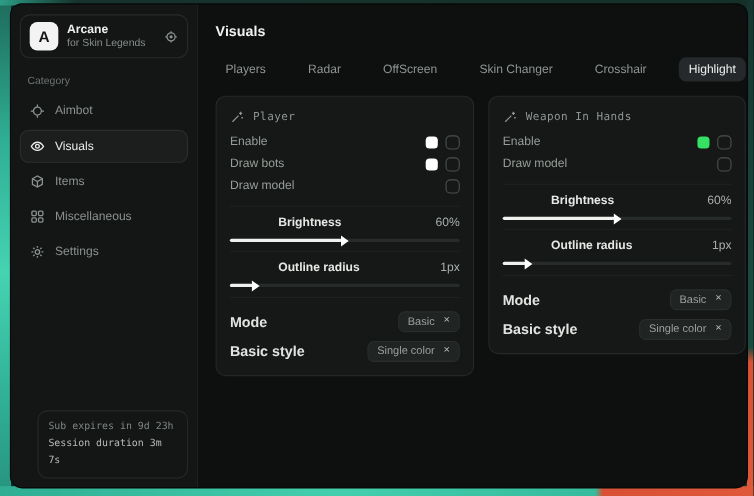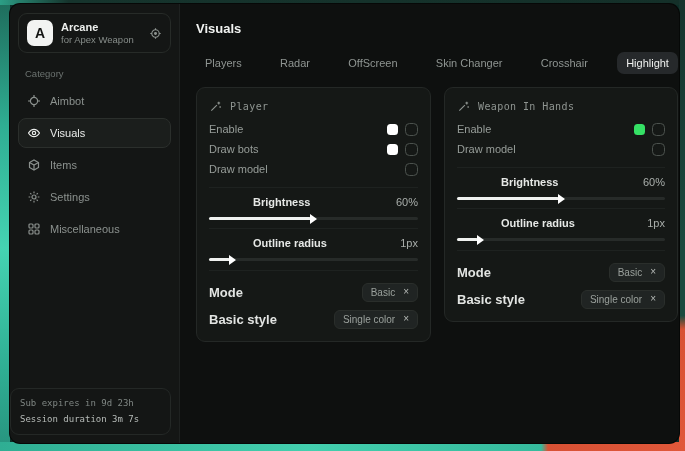--- a/index.html
+++ b/index.html
@@ -31,21 +31,21 @@
   .app-name { color:#eceeec; font-size:11px; font-weight:700; }
   .app-sub  { color:#878d8a; font-size:9.5px; }
   .hdr-icon { margin-left:auto; color:#8d938f; display:flex; }
 
   .category { color:#6c7370; font-size:9.5px; margin:15px 7px 7px; }
   .side-item { display:flex; align-items:center; gap:9px; color:#8b918e; font-size:11px;
                padding:7px 8px; border-radius:8px; border:1px solid transparent; margin:2px 0; cursor:pointer; }
   .side-item.selected { background:#1b1e1c; border-color:#2b2f2c; color:#e9ebe9; }
   .side-item .icn { display:flex; flex:0 0 14px; }
 
-  .sidebar-footer { position:absolute; left:0; right:8px; bottom:8px; border:1px solid #242826;
+  .sidebar-footer { position:absolute; left:24px; right:8px; bottom:8px; border:1px solid #242826;
                     border-radius:9px; padding:7px 9px; font-family:"DejaVu Sans Mono",monospace;
                     font-size:9px; line-height:1.7; }
   .foot-1 { color:#7f8683; }
   .foot-2 { color:#b7bcb9; }
 
   
   .main { flex:1; padding:12px 16px; }
   .main-title { color:#f0f2f0; font-size:13px; font-weight:700; margin:5px 0 16px; }
   .tabs { display:flex; gap:6px; margin-bottom:13px; align-items:center;justify-content:space-between; }
   .tab { color:#8f9592; font-size:11px; padding:5px 9px; border-radius:7px; cursor:pointer; white-space:nowrap; }
@@ -96,21 +96,21 @@
   <div class="bg-right"></div>
   <div class="bg-bottom"></div>
 
   <div class="app-window">
 
     <div class="sidebar">
       <div class="sidebar-header">
         <div class="logo">A</div>
         <div class="app-meta">
           <div class="app-name">Arcane</div>
-          <div class="app-sub">for Apex Weapon</div>
+          <div class="app-sub">for Skin Legends</div>
         </div>
         <span class="hdr-icon">
           <svg width="13" height="13" viewBox="0 0 14 14" fill="none" stroke="currentColor" stroke-width="1.2">
             <circle cx="7" cy="7" r="4"></circle>
               <circle cx="7" cy="7" r="1" fill="currentColor"></circle>
             <path d="M7 1.4v1.8M7 10.8v1.8M1.4 7h1.8M10.8 7h1.8"></path>
           </svg>
         </span>
       </div>
 
@@ -142,37 +142,37 @@
             <path d="M2.5 4.5L7 2l4.5 2.5v5L7 12 2.5 9.5z"></path>
               <path d="M2.5 4.5L7 7l4.5-2.5M7 7v5"></path>
           </svg>
         </span>
         <span>Items</span>
       </div>
 
       <div class="side-item">
         <span class="icn">
           <svg width="14" height="14" viewBox="0 0 14 14" fill="none" stroke="currentColor" stroke-width="1.2">
-            <circle cx="7" cy="7" r="2"></circle>
-            <path d="M7 1.6v1.7M7 10.7v1.7M1.6 7h1.7M10.7 7h1.7M3.2 3.2l1.2 1.2M9.6 9.6l1.2 1.2M10.8 3.2L9.6 4.4M4.4 9.6l-1.2 1.2"></path>
-          </svg>
-        </span>
-        <span>Settings</span>
-      </div>
-
-      <div class="side-item">
-        <span class="icn">
-          <svg width="14" height="14" viewBox="0 0 14 14" fill="none" stroke="currentColor" stroke-width="1.2">
             <rect x="2" y="2" width="4" height="4" rx="1"></rect>
               <rect x="8" y="2" width="4" height="4" rx="1"></rect>
             <rect x="2" y="8" width="4" height="4" rx="1"></rect>
               <rect x="8" y="8" width="4" height="4" rx="1"></rect>
           </svg>
         </span>
         <span>Miscellaneous</span>
+      </div>
+
+      <div class="side-item">
+        <span class="icn">
+          <svg width="14" height="14" viewBox="0 0 14 14" fill="none" stroke="currentColor" stroke-width="1.2">
+            <circle cx="7" cy="7" r="2"></circle>
+            <path d="M7 1.6v1.7M7 10.7v1.7M1.6 7h1.7M10.7 7h1.7M3.2 3.2l1.2 1.2M9.6 9.6l1.2 1.2M10.8 3.2L9.6 4.4M4.4 9.6l-1.2 1.2"></path>
+          </svg>
+        </span>
+        <span>Settings</span>
       </div>
 
       <div class="sidebar-footer">
         <div class="foot-1">Sub expires in 9d 23h</div>
         <div class="foot-2">Session duration 3m 7s</div>
       </div>
     </div>
 
     <div class="main">
       <div class="main-title">Visuals</div>

